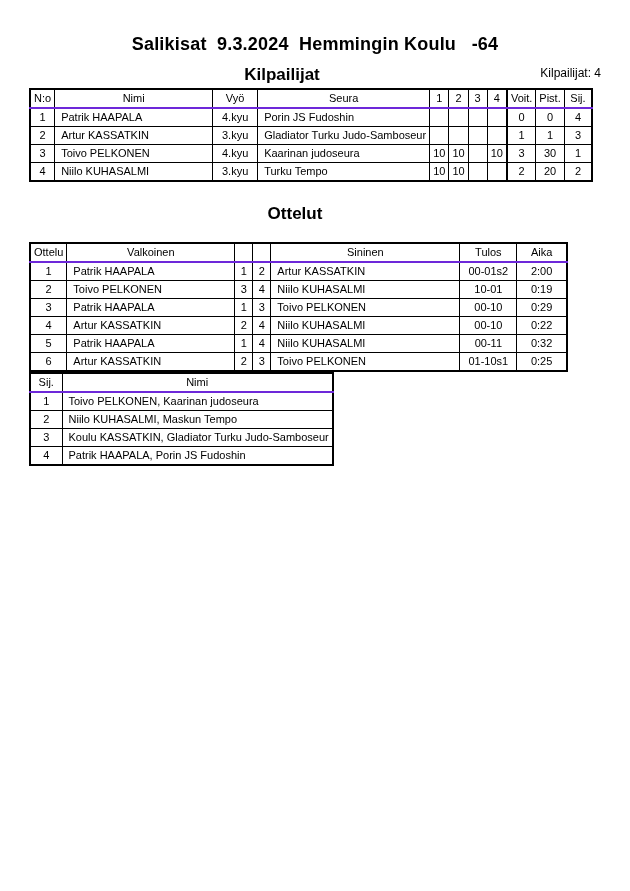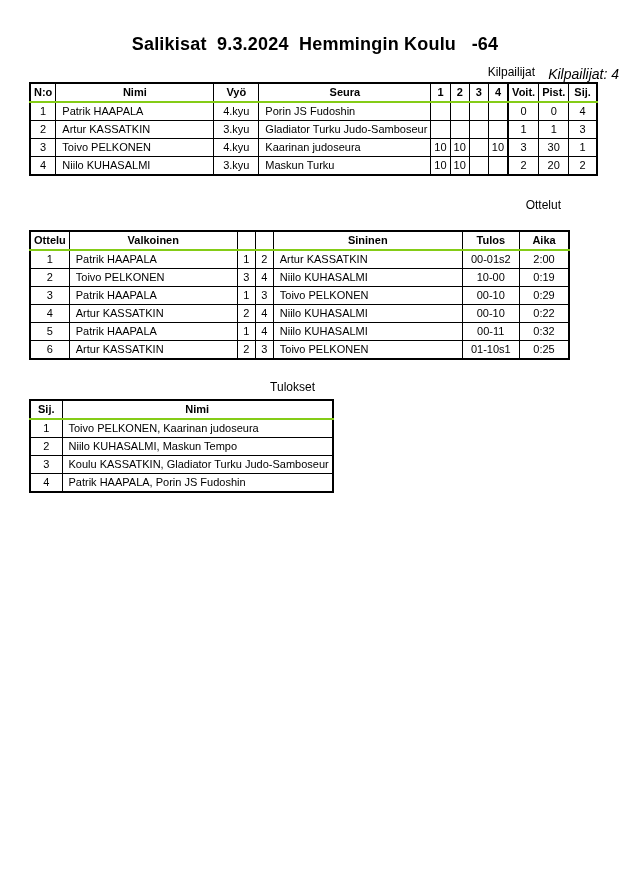--- a/index.html
+++ b/index.html
@@ -16,29 +16,28 @@
   .title {
     padding-top: 34px;
     text-align: center;
     font-size: 18px;
     font-weight: bold;
     white-space: pre;
     letter-spacing: 0.2px;
   }
   .count-label {
     position: absolute;
-    top: 66px; right: 11px;
-    font-size: 14px;
-    font-style: italic;
+    top: 66px; right: 29px;
+    font-size: 12px;
   }
 
   .section-label {
-    font-weight: normal;
-    font-size: 12px;
-    text-align: right;
+    font-weight: bold;
+    font-size: 17px;
+    text-align: center;
   }
   .lbl-kilpailijat { width: 506px; margin: 10px 0 3px 29px; }
   .lbl-ottelut    { width: 532px; margin: 22px 0 18px 29px; }
   .lbl-tulokset   { width: 286px; margin: 20px 0 5px 29px; }
 
   table {
     border-collapse: collapse;
     table-layout: fixed;
     font-size: 11px;
     margin-left: 29px;
@@ -47,21 +46,21 @@
   th, td {
     border: 1px solid #000;
     height: 18px;
     padding: 0 3px;
     white-space: nowrap;
     overflow: hidden;
     text-align: center;
     font-size: 11px;
     line-height: 17px;
   }
-  th { font-weight: bold; border-bottom: 2px solid #84cc16; overflow: visible; }
+  th { font-weight: normal; border-bottom: 2px solid #6d28d9; overflow: visible; }
   td.left { text-align: left; padding-left: 6px; }
   td.overflow-cell { overflow: visible; }
   .b-left-2 { border-left: 2px solid #000 !important; }
 </style>
 </head>
 <body>
 
 <div class="page">
 
   <div class="title">Salikisat  9.3.2024  Hemmingin Koulu   -64</div>
@@ -133,21 +132,21 @@
       <td></td>
       <td>10</td>
       <td class="b-left-2">3</td>
       <td>30</td>
       <td>1</td>
     </tr>
     <tr>
       <td>4</td>
       <td class="left">Niilo KUHASALMI</td>
       <td>3.kyu</td>
-      <td class="left">Maskun Turku</td>
+      <td class="left">Turku Tempo</td>
       <td>10</td>
       <td>10</td>
       <td></td>
       <td></td>
       <td class="b-left-2">2</td>
       <td>20</td>
       <td>2</td>
     </tr>
   </tbody>
     </table>
@@ -182,21 +181,21 @@
       <td class="left">Artur KASSATKIN</td>
       <td>00-01s2</td>
       <td>2:00</td>
     </tr>
     <tr>
       <td>2</td>
       <td class="left">Toivo PELKONEN</td>
       <td>3</td>
       <td>4</td>
       <td class="left">Niilo KUHASALMI</td>
-      <td>10-00</td>
+      <td>10-01</td>
       <td>0:19</td>
     </tr>
     <tr>
       <td>3</td>
       <td class="left">Patrik HAAPALA</td>
       <td>1</td>
       <td>3</td>
       <td class="left">Toivo PELKONEN</td>
       <td>00-10</td>
       <td>0:29</td>
@@ -224,21 +223,20 @@
       <td class="left">Artur KASSATKIN</td>
       <td>2</td>
       <td>3</td>
       <td class="left">Toivo PELKONEN</td>
       <td>01-10s1</td>
       <td>0:25</td>
     </tr>
   </tbody>
     </table>
 
-  <div class="section-label lbl-tulokset">Tulokset</div>
 
   <table>
     <colgroup>
       <col style="width:32px">
         <col style="width:254px">
     </colgroup>
     <tbody>
         <tr>
       <th>Sij.</th>
       <th>Nimi</th>

